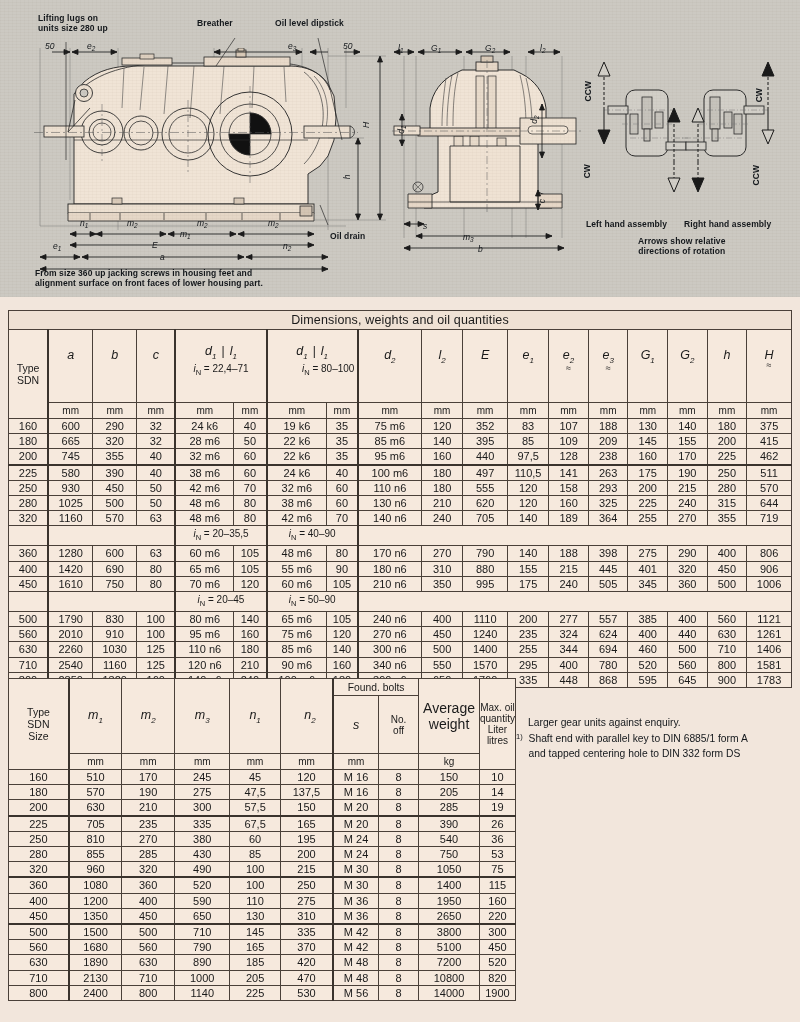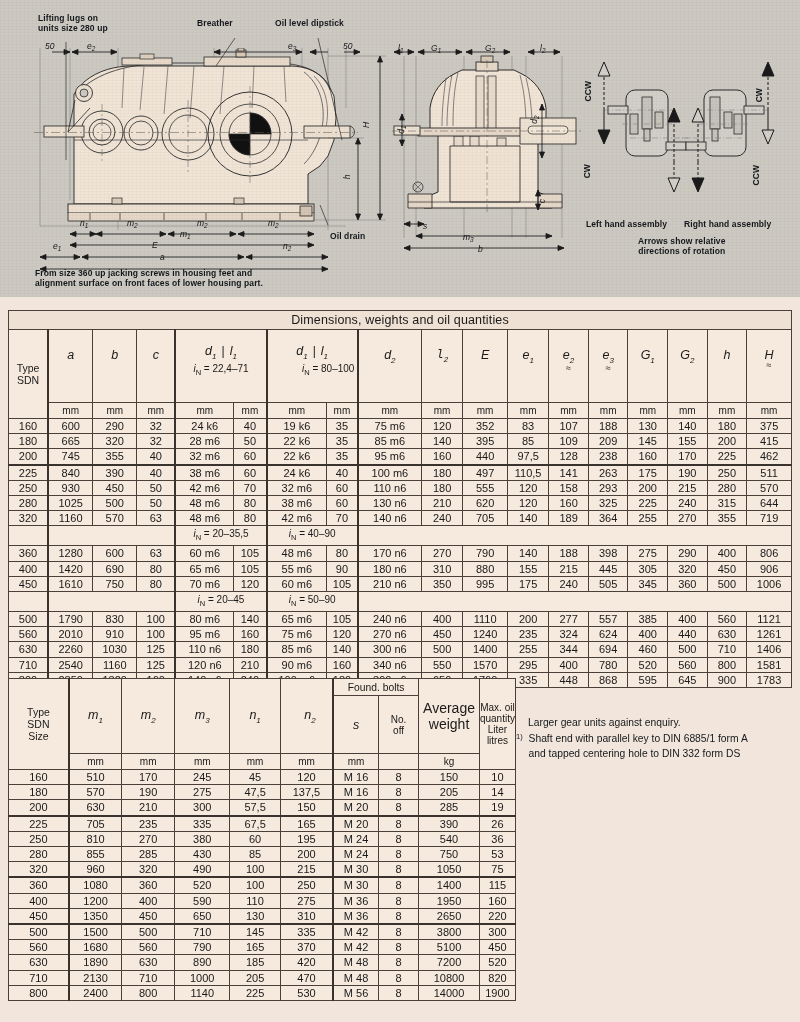--- a/index.html
+++ b/index.html
@@ -488,21 +488,21 @@
               <div style="position:absolute;top:33px;left:0;right:0;font-size:10px;padding-left:32px;"><span style="font-style:italic">i</span><sub style="font-size:7.5px">N</sub> = 80–100</div>
             </div>
           </td>
           <td class="hdrbox thickline" style="width:7.4%">
             <div style="height:72px;position:relative;">
               <div style="position:absolute;top:18px;left:0;right:0;"><span class="hd-sym">d<sub>2</sub></span></div>
             </div>
           </td>
           <td class="hdrbox" style="width:4.8%">
             <div style="height:72px;position:relative;">
-              <div style="position:absolute;top:18px;left:0;right:0;font-family:Liberation Mono, monospace;"><span class="hd-sym">l<sub>2</sub></span></div>
+              <div style="position:absolute;top:18px;left:0;right:0;"><span class="hd-sym">l<sub>2</sub></span></div>
             </div>
           </td>
           <td class="hdrbox" style="width:5.2%">
             <div style="height:72px;position:relative;">
               <div style="position:absolute;top:18px;left:0;right:0;"><span class="hd-sym">E</span></div>
             </div>
           </td>
           <td class="hdrbox" style="width:4.8%">
             <div style="height:72px;position:relative;">
               <div style="position:absolute;top:18px;left:0;right:0;"><span class="hd-sym">e<sub>1</sub></span></div>
@@ -613,21 +613,21 @@
           <td class="">97,5</td>
           <td class="">128</td>
           <td class="">238</td>
           <td class="">160</td>
           <td class="">170</td>
           <td class="">225</td>
           <td class="">462</td>
         </tr>
         <tr class="datarow grp-sep">
           <td class="rowtype">225</td>
-          <td class=" thickline">840</td>
+          <td class=" thickline">580</td>
           <td class="">390</td>
           <td class="">40</td>
           <td class=" thickline">38 m6</td>
           <td class="">60</td>
           <td class=" thickline">24 k6</td>
           <td class="">40</td>
           <td class=" thickline">100 m6</td>
           <td class="">180</td>
           <td class="">497</td>
           <td class="">110,5</td>
@@ -733,21 +733,21 @@
           <td class=" thickline">65 m6</td>
           <td class="">105</td>
           <td class=" thickline">55 m6</td>
           <td class="">90</td>
           <td class=" thickline">180 n6</td>
           <td class="">310</td>
           <td class="">880</td>
           <td class="">155</td>
           <td class="">215</td>
           <td class="">445</td>
-          <td class="">305</td>
+          <td class="">401</td>
           <td class="">320</td>
           <td class="">450</td>
           <td class="">906</td>
         </tr>
         <tr class="datarow">
           <td class="rowtype">450</td>
           <td class=" thickline">1610</td>
           <td class="">750</td>
           <td class="">80</td>
           <td class=" thickline">70 m6</td>

